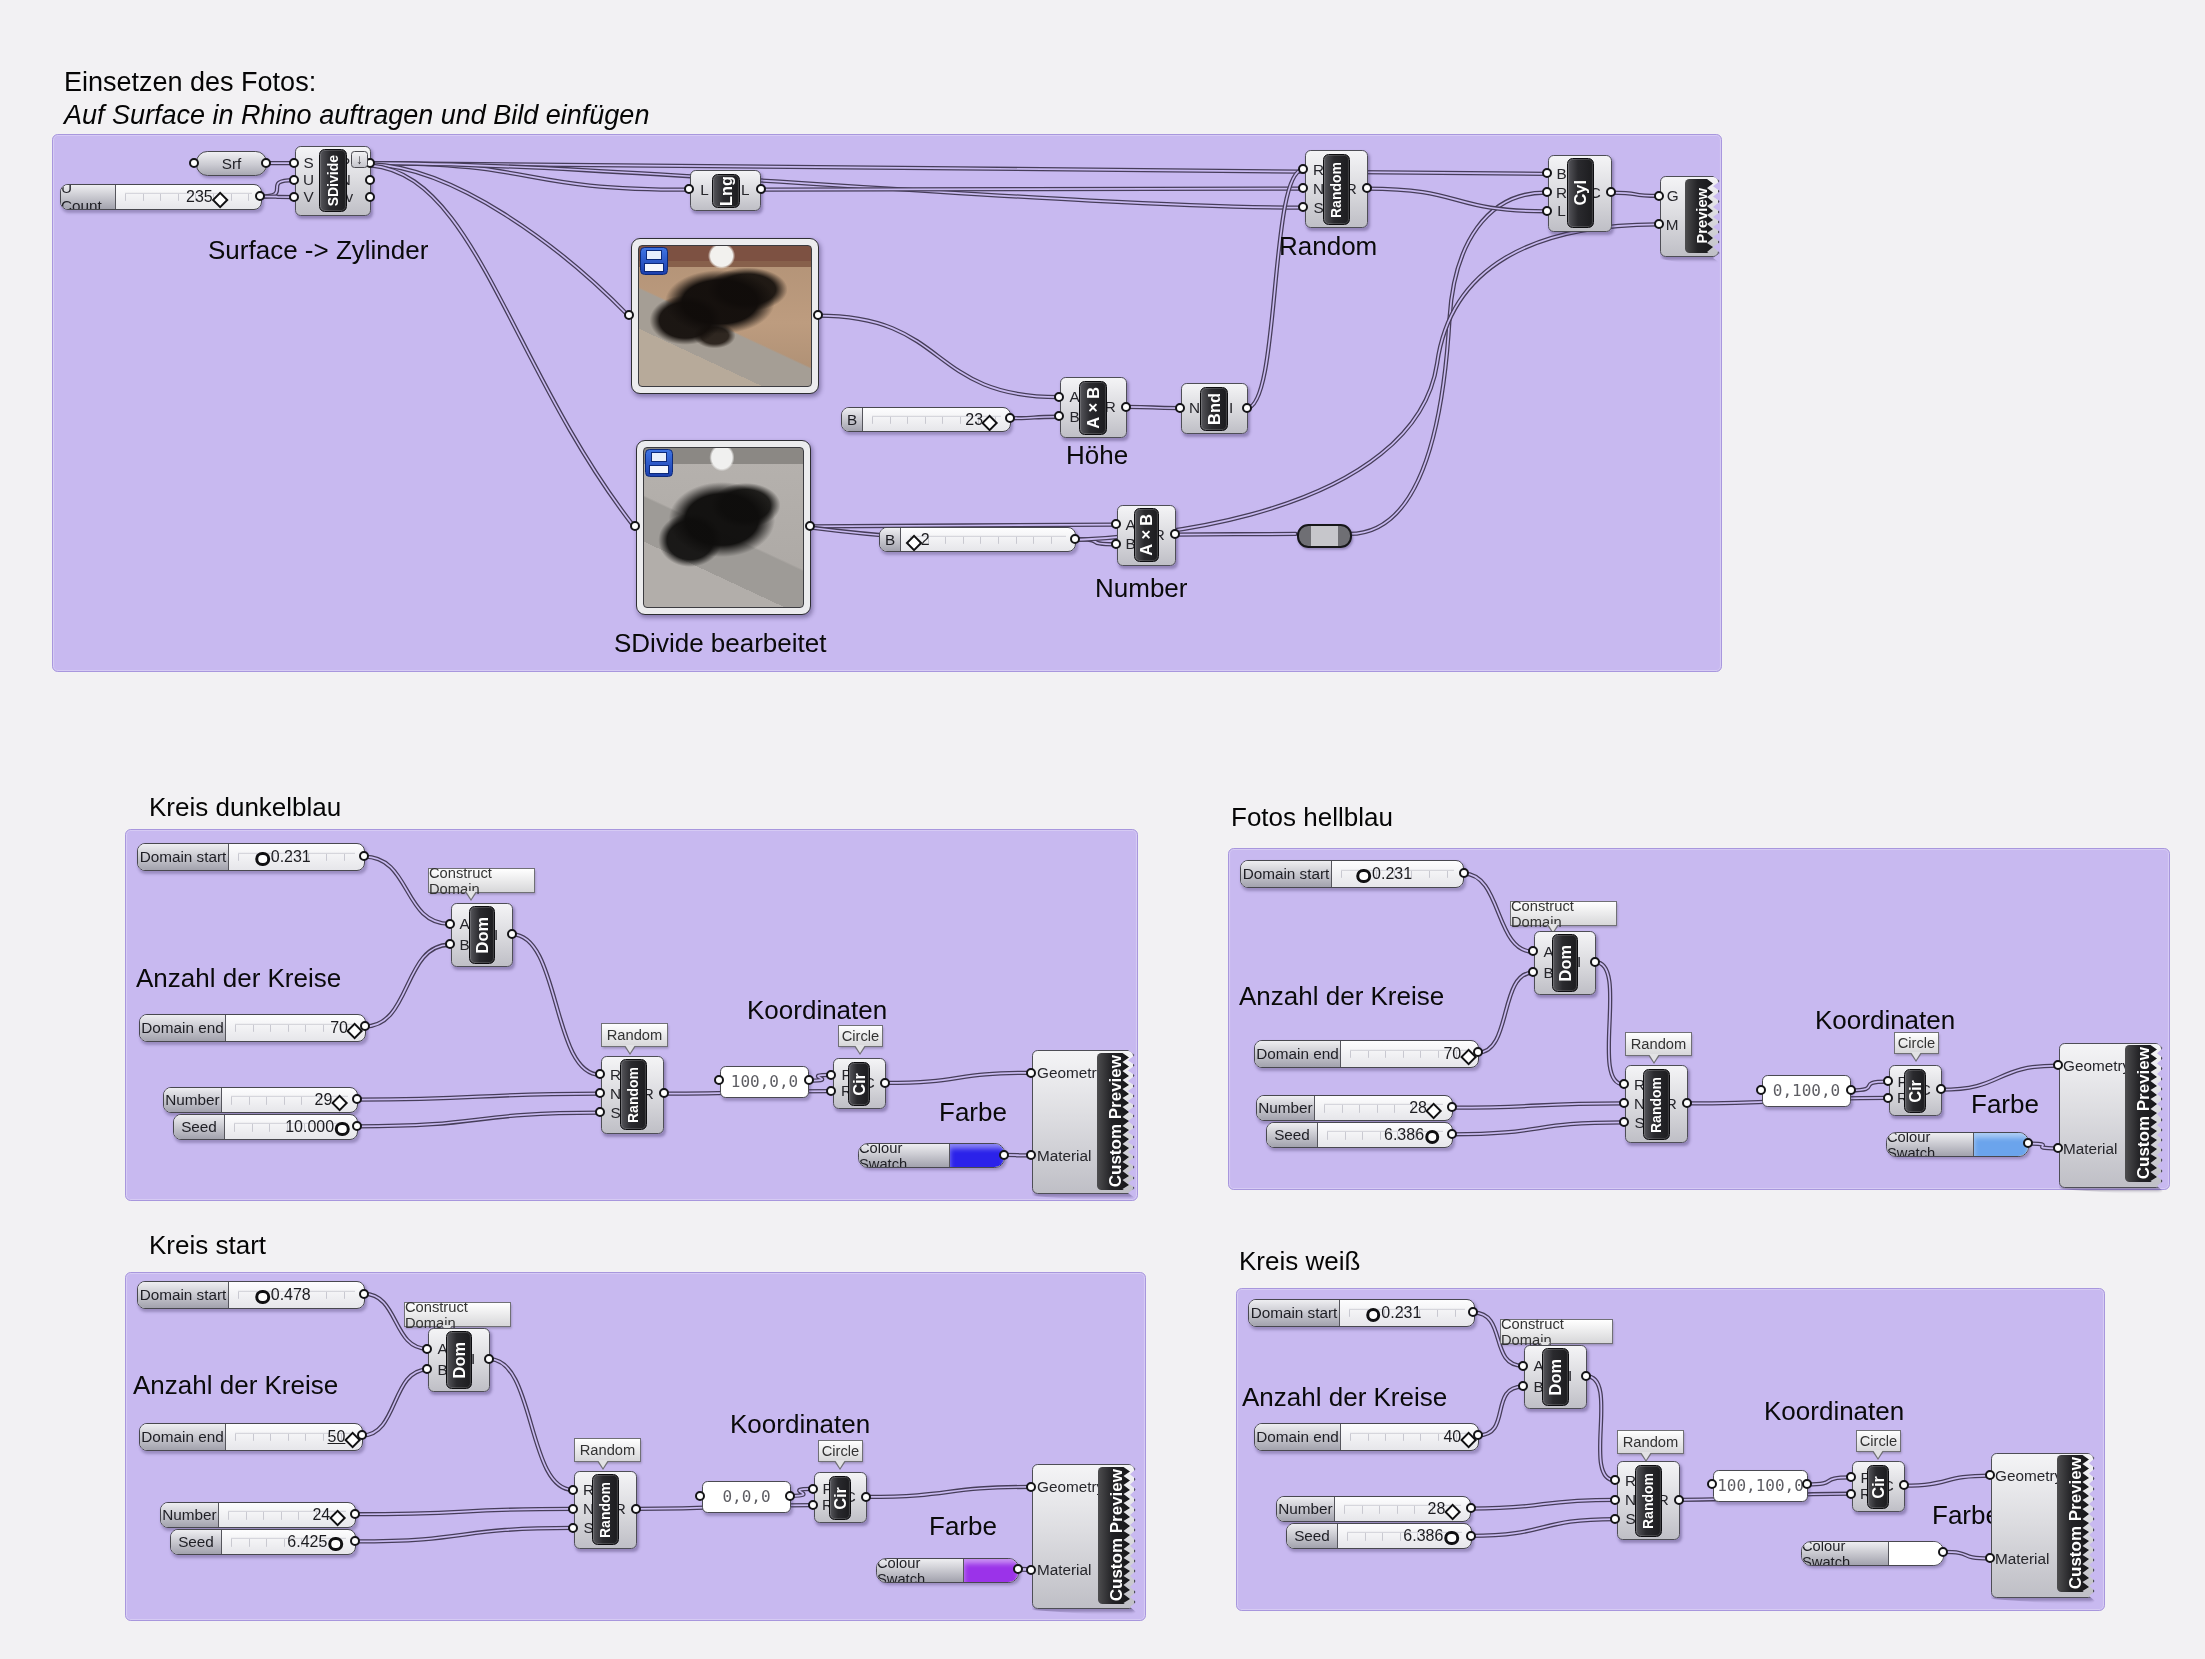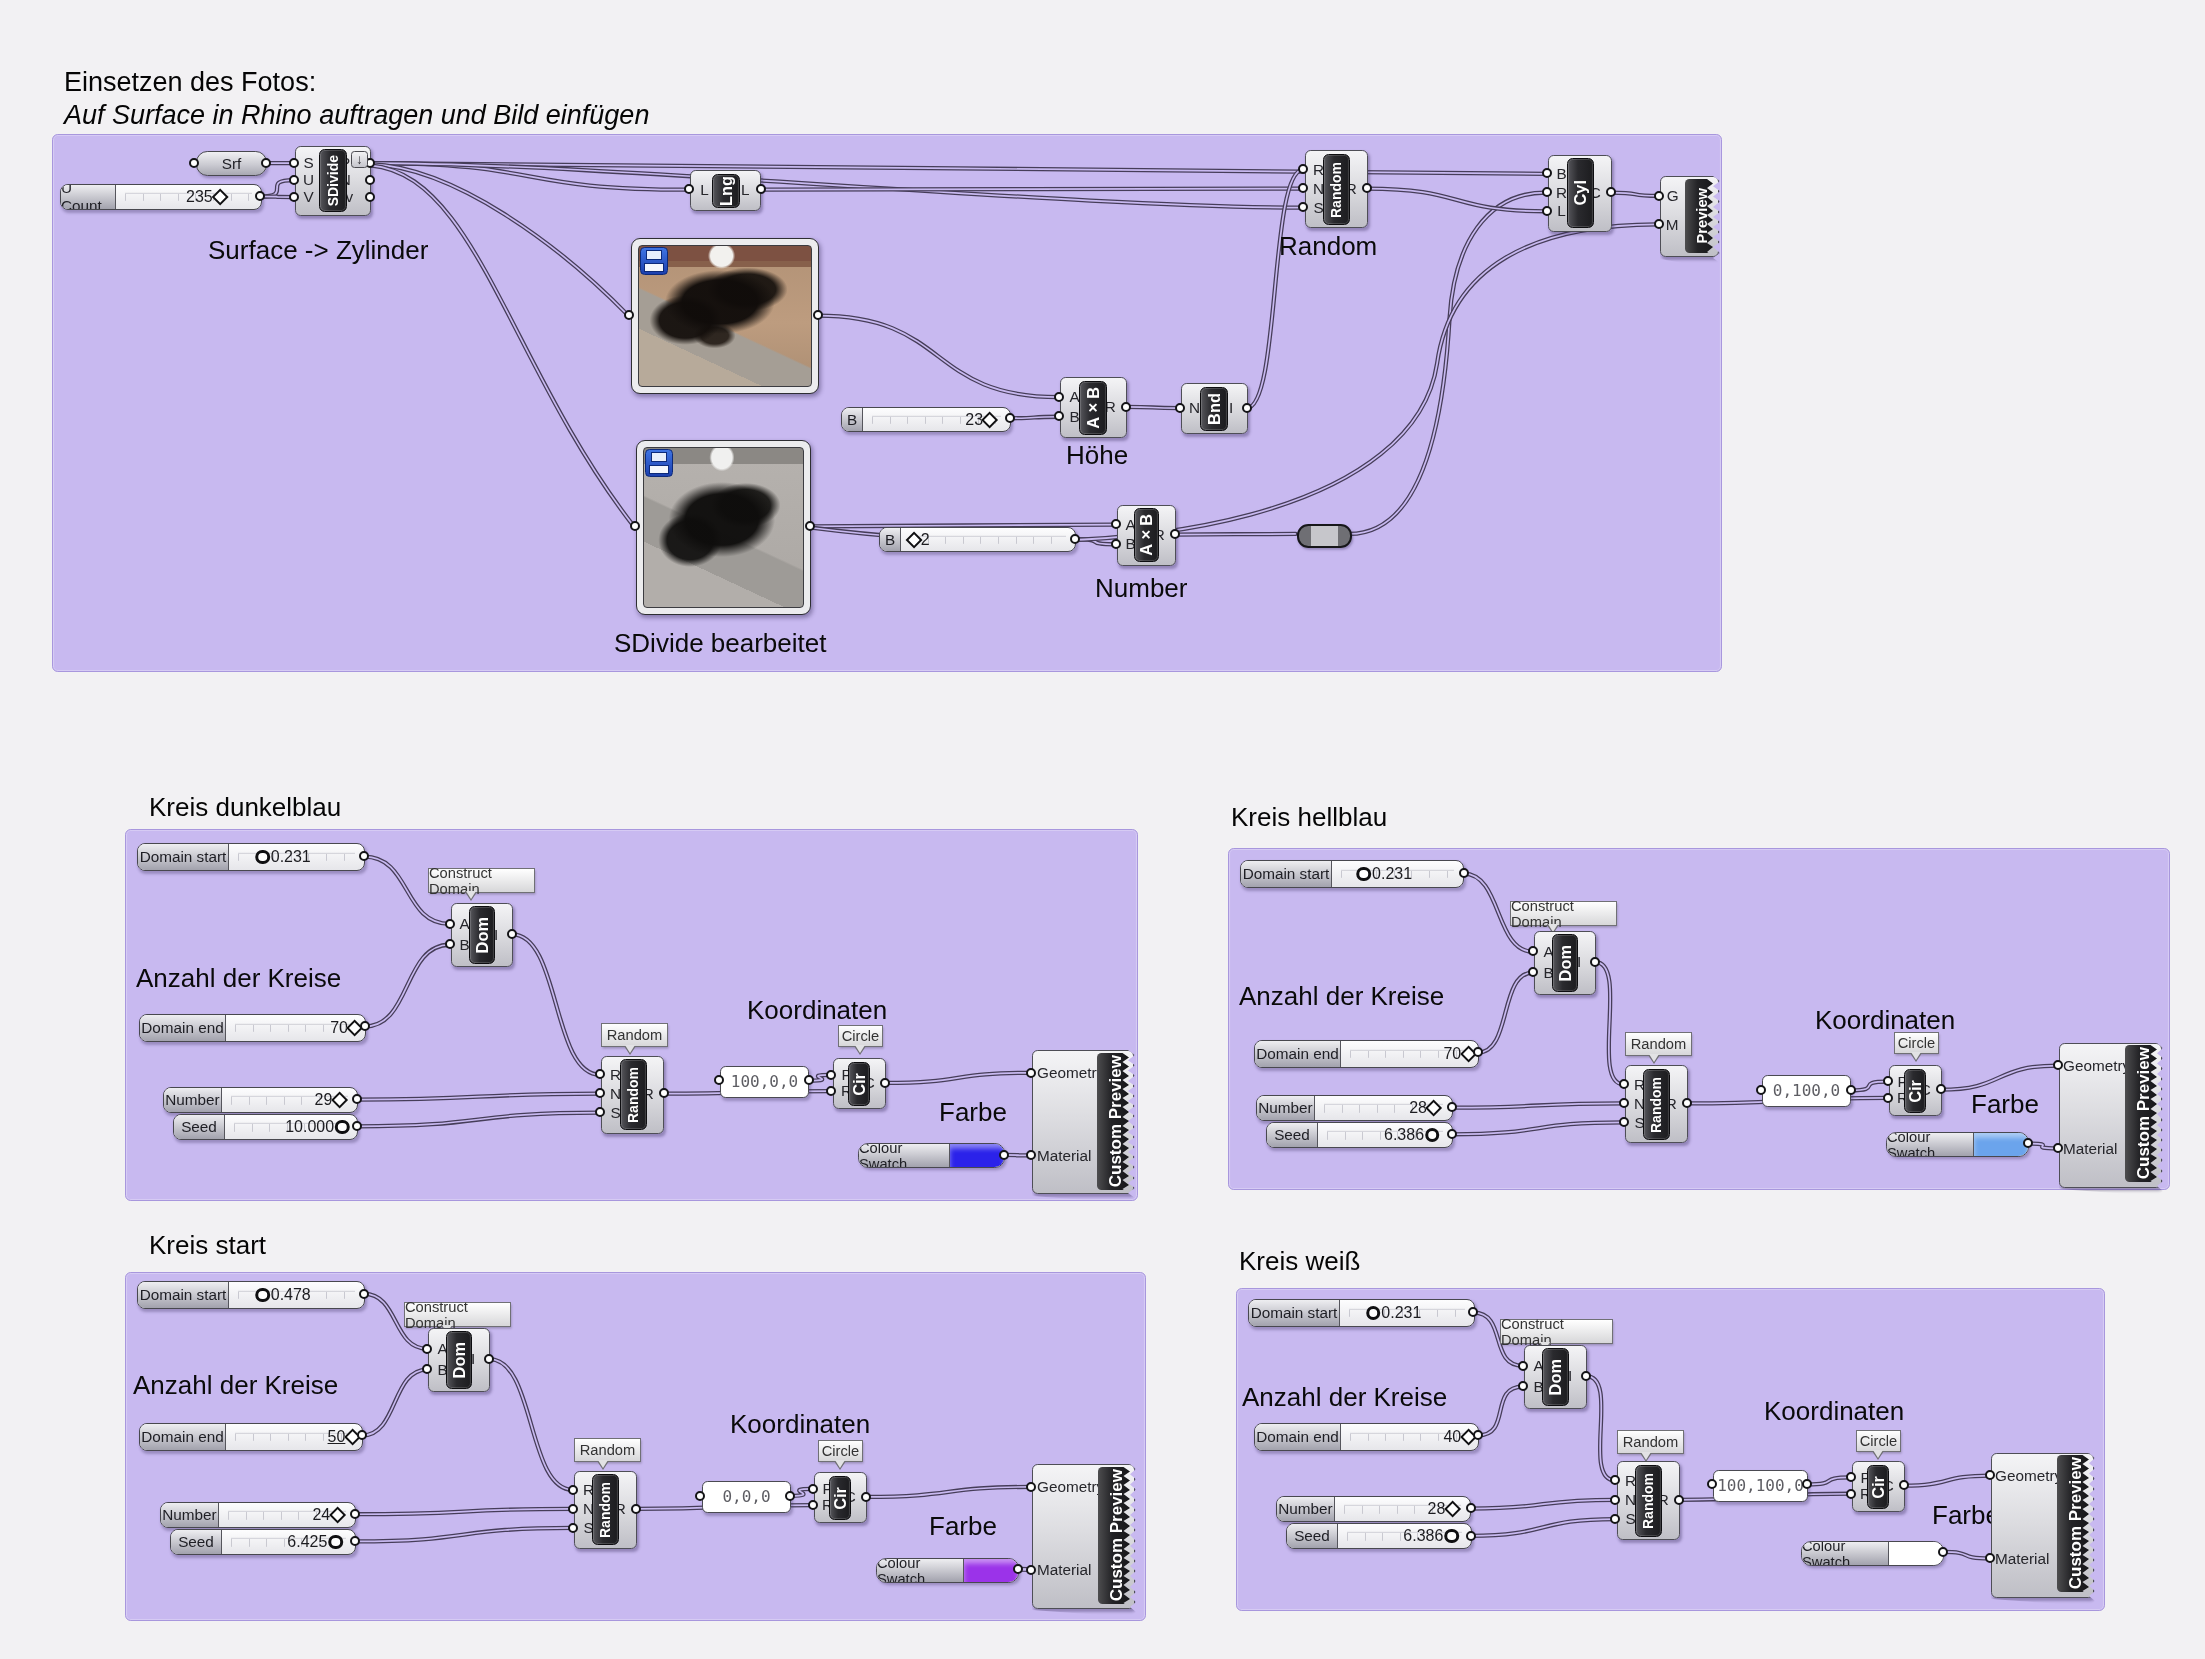--- a/index.html
+++ b/index.html
@@ -10,21 +10,21 @@
   .gtitle{position:absolute;font-size:26px;color:#050505;white-space:nowrap;}
   .comp{position:absolute;background:linear-gradient(180deg,#f4f4f6 0%,#dcdce0 48%,#bfbfc6 100%);border:1.7px solid #4e4e56;border-radius:5.7px;box-shadow:1.7px 2.3px 2.8px rgba(45,35,80,.35);}
   .tagbar{position:absolute;background:linear-gradient(90deg,#55555a 0%,#2a2a2e 40%,#1c1c1f 100%);border:1.1px solid #0d0d10;border-radius:5.7px;display:flex;align-items:center;justify-content:center;box-shadow:inset 0 0 0 1.1px rgba(255,255,255,.16);}
   .vtext{writing-mode:vertical-rl;transform:rotate(180deg);color:#fff;font-weight:bold;white-space:nowrap;}
   .pletter{position:absolute;font-size:15.3px;color:#26262b;line-height:19px;text-align:center;}
   .port{position:absolute;background:#fff;border:2.8px solid #141417;border-radius:50%;box-sizing:border-box;}
   .slider{position:absolute;display:flex;background:linear-gradient(180deg,#fdfdfe,#e6e6ea);border:1.7px solid #48484f;border-radius:8px;overflow:hidden;box-shadow:1.7px 2.3px 2.8px rgba(45,35,80,.3);}
   .slider .lab{flex:none;display:flex;align-items:center;justify-content:center;font-size:15.3px;color:#1e1e24;background:linear-gradient(180deg,#eeeef1 0%,#c8c8cf 50%,#a2a2ad 100%);border-right:1.7px solid #55555c;}
   .slider .track{position:relative;flex:1;}
   .slider .ticks{position:absolute;left:9px;right:9px;top:50%;height:7.4px;transform:translateY(-50%);border-top:1.1px solid #c9c9d1;background:repeating-linear-gradient(90deg,#c2c2cb 0 1.1px,transparent 1.1px 17.6px);opacity:.85;}
-  .slider .val{position:absolute;top:50%;display:flex;align-items:center;gap:1px;font-size:16px;color:#1c1c20;transform:translate(-50%,-50%);white-space:nowrap;}
+  .slider .val{position:absolute;top:50%;display:flex;align-items:flex-end;gap:1px;font-size:16px;color:#1c1c20;transform:translate(-50%,-50%);white-space:nowrap;}
   .knob-d{width:8px;height:8px;border:2.3px solid #101012;background:#fff;transform:rotate(45deg);flex:none;}
   .knob-c{width:8.5px;height:8.5px;border:3.4px solid #101012;background:#fff;border-radius:50%;flex:none;}
   .tooltip{position:absolute;background:linear-gradient(180deg,#ffffff,#d7d7d9);border:1.1px solid #707075;display:flex;align-items:center;justify-content:center;font-size:14.7px;color:#333;box-shadow:1.1px 1.7px 2.3px rgba(0,0,0,.25);}
   .tooltip:before{content:"";position:absolute;left:34%;top:100%;border:9.6px solid transparent;border-top-color:#707075;border-left-width:6.2px;border-right-width:6.2px;}
   .tooltip:after{content:"";position:absolute;left:34%;top:100%;margin-left:1.1px;margin-top:-1.1px;border:8.5px solid transparent;border-top-color:#e2e2e4;border-left-width:5.1px;border-right-width:5.1px;}
   .panel{position:absolute;background:#fff;border:1.7px solid #4a4a52;border-radius:5.7px;display:flex;align-items:center;justify-content:center;font-family:"DejaVu Sans Mono",monospace;font-size:16px;color:#5d5d63;box-shadow:1.7px 2.3px 2.8px rgba(45,35,80,.3);}
   .pill{position:absolute;background:linear-gradient(180deg,#f0f0f3 0%,#cbcbd2 55%,#a8a8b2 100%);border:1.7px solid #48484f;border-radius:11.3px;display:flex;align-items:center;justify-content:center;font-size:15.3px;color:#1e1e24;box-shadow:1.7px 2.3px 2.8px rgba(45,35,80,.3);}
   .relay{position:absolute;border:2.3px solid #17171a;border-radius:11.3px;background:linear-gradient(90deg,#6f6f74 0 24%,#c6c6cb 24% 76%,#6f6f74 76%);box-shadow:1.1px 1.7px 2.3px rgba(45,35,80,.35);}
   .frame{position:absolute;background:#ececee;border:1.7px solid #2e2e33;border-radius:9px;box-shadow:1.7px 2.3px 4px rgba(45,35,80,.4);}
   .photo{position:absolute;inset:6.2px;border:1.1px solid #3c3c41;border-radius:4px;}
@@ -418,21 +418,21 @@
     </div>
     <div class="port" style="left: 999px; top: 1150px; width: 10.2px; height: 10.2px;"></div>
     <div class="comp" style="left: 1032px; top: 1050px; width: 100px; height: 142px; clip-path: polygon(0px 0px, 96px 0px, 103px 5.1px, 96px 10.2px, 103px 15.3px, 96px 20.4px, 103px 25.5px, 96px 31px, 103px 36px, 96px 41px, 103px 46px, 96px 51px, 103px 56px, 96px 61px, 103px 66px, 96px 71px, 103px 77px, 96px 82px, 103px 87px, 96px 92px, 103px 97px, 96px 102px, 103px 107px, 96px 112px, 103px 117px, 96px 123px, 103px 128px, 96px 133px, 103px 138px, 96px 143px, 103px 148px, 96px 153px, 0px 146px);"></div>
     <div class="pletter" style="left: 1037px; top: 1063px; width: 53px; height: 19px; text-align: right;">Geometry</div>
     <div class="port" style="left: 1026px; top: 1068px; width: 10.2px; height: 10.2px;"></div>
     <div class="pletter" style="left: 1037px; top: 1146px; width: 53px; height: 19px; text-align: right;">Material</div>
     <div class="port" style="left: 1026px; top: 1150px; width: 10.2px; height: 10.2px;"></div>
     <div class="darkbar" style="left: 1097px; top: 1053px; width: 32px; height: 137px; clip-path: polygon(0px 0px, 25.5px 0px, 32px 4.5px, 25.5px 9px, 32px 13.6px, 25.5px 18px, 32px 23px, 25.5px 27px, 32px 32px, 25.5px 36px, 32px 41px, 25.5px 45px, 32px 50px, 25.5px 54px, 32px 59px, 25.5px 64px, 32px 68px, 25.5px 73px, 32px 77px, 25.5px 82px, 32px 86px, 25.5px 91px, 32px 95px, 25.5px 100px, 32px 104px, 25.5px 109px, 32px 113px, 25.5px 118px, 32px 123px, 25.5px 127px, 32px 132px, 25.5px 136px, 32px 141px, 25.5px 145px, 0px 137px); border-radius: 4.5px 0px 0px 4.5px;">
       <div class="vtext" style="font-size: 17px; padding-right: 4.5px;">Custom Preview</div>
     </div>
-    <div class="gtitle" style="left: 1231px; top: 802px;">Kreis hellblau</div>
+    <div class="gtitle" style="left: 1231px; top: 802px;">Fotos hellblau</div>
     <div class="slider" style="left: 1240px; top: 860px; width: 222px; height: 26px;">
       <div class="lab" style="width: 90px;">Domain start</div>
       <div class="track">
         <div class="ticks"></div>
         <div class="val" style="left: 40%;">
           <div class="knob-c"></div>
           <div>0.231</div>
         </div>
       </div>
     </div>

